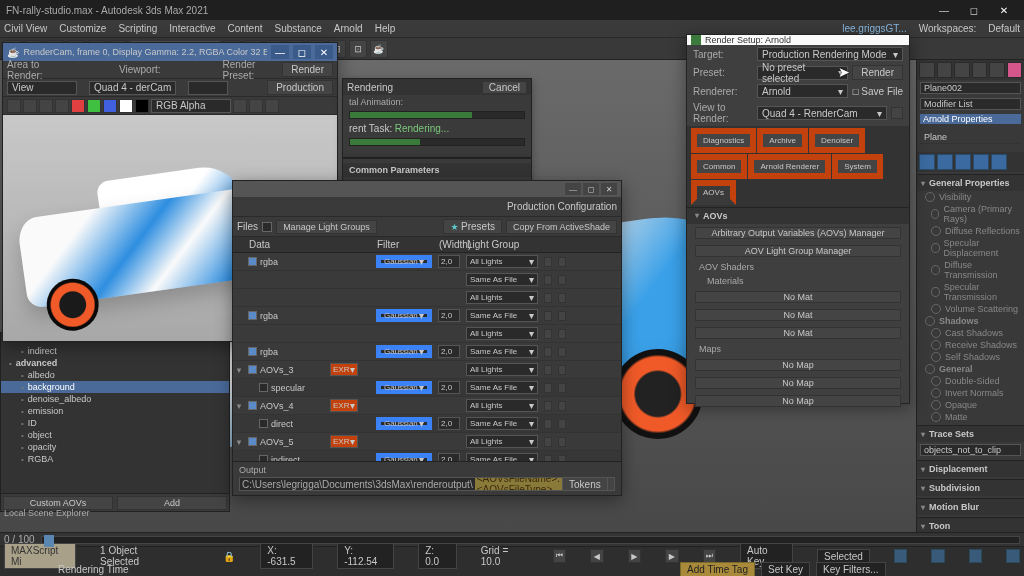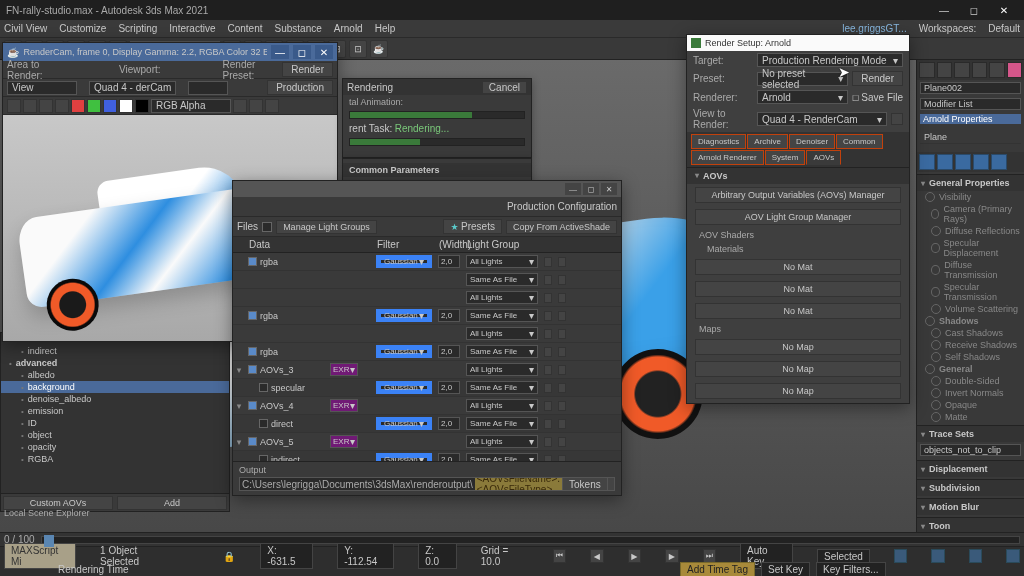--- a/index.html
+++ b/index.html
@@ -91,21 +91,21 @@
 .aov-hdr{height:16px;background:#333;display:flex;align-items:center;font-size:9px;color:#aaa;border-bottom:1px solid #222}
 .aov-hdr>div{padding:0 4px}
 .aov-body{flex:1;overflow:hidden;background:#3a3a3a}
 .aov-row{height:18px;display:flex;align-items:center;border-bottom:1px solid #333}
 .aov-row>div{padding:0 3px;font-size:9px}
 .aov-row .exp{width:12px;text-align:center;color:#888}
 .aov-row .name{width:82px;display:flex;align-items:center;gap:3px}
 .aov-row .name .cb{width:9px;height:9px;background:#2a2a2a;border:1px solid #666;flex-shrink:0}
 .aov-row .name .cb.on{background:#5a8ac8}
 .aov-row .type{width:34px}
-.aov-row .type .dd{background:#701a75;border:1px solid #555;padding:0 2px;font-size:8px;display:flex;align-items:center;justify-content:space-between;height:13px}
+.aov-row .type .dd{background:#c2410c;border:1px solid #555;padding:0 2px;font-size:8px;display:flex;align-items:center;justify-content:space-between;height:13px}
 .aov-row .dn{width:12px}
 .aov-row .flt{width:62px}
 .aov-row .flt .dd{background:#2a2a2a;border:5px solid #3b82f6;padding:0 3px;font-size:8px;display:flex;align-items:center;justify-content:space-between;height:13px}
 .aov-row .wd{width:28px}
 .aov-row .wd .sp{background:#2a2a2a;border:1px solid #555;padding:0 2px;font-size:8px;height:13px;display:flex;align-items:center}
 .aov-row .lg{width:78px}
 .aov-row .lg .dd{background:#2a2a2a;border:1px solid #555;padding:0 3px;font-size:8px;display:flex;align-items:center;justify-content:space-between;height:13px}
 .aov-row .ic{width:14px;display:flex;justify-content:center}
 .aov-row .ic .i{width:10px;height:10px;background:#444;border:1px solid #333}
 .aov-row.sub{background:#373737}
@@ -119,21 +119,21 @@
 .rswin{position:absolute;left:686px;top:34px;width:224px;height:370px;background:#3f3f3f;border:1px solid #222;box-shadow:0 4px 16px rgba(0,0,0,.4);display:flex;flex-direction:column}
 .rs-title{height:16px;background:#fafafa;color:#333;display:flex;align-items:center;padding:0 4px;gap:4px}
 .rs-title .ic{width:10px;height:10px;background:#3a7a3a}
 .rs-title .t{flex:1;font-size:9px;color:#333}
 .rs-row{display:flex;align-items:center;padding:2px 6px;gap:4px;font-size:9px}
 .rs-row .lbl{width:60px;color:#aaa}
 .rs-row .fld{flex:1;background:#2a2a2a;border:1px solid #555;padding:0 4px;height:14px;display:flex;align-items:center;justify-content:space-between}
 .rs-row .btn{background:#444;border:1px solid #333;padding:1px 8px}
 .rs-row .lock{width:12px;height:12px;background:#444;border:1px solid #333}
 .rs-tabs{display:flex;flex-wrap:wrap;padding:2px 4px;gap:1px;background:#333}
-.rs-tab{padding:2px 6px;background:#444;border:1px solid #c2410c;font-size:8px}
+.rs-tab{padding:2px 6px;background:#444;border:6px solid #c2410c;font-size:8px}
 .rs-tab.on{background:#3a3a3a;border-bottom-color:#3a3a3a}
 .rs-sect{padding:3px 8px;background:#333;border-top:1px solid #222;font-size:9px;font-weight:bold;display:flex;gap:4px}
 .rs-sect::before{content:"▾";font-size:8px;color:#888}
 .rs-widebtn{margin:3px 8px;height:16px;background:#444;border:1px solid #333;display:flex;align-items:center;justify-content:center;font-size:9px}
 .rs-sub{padding:2px 4px 2px 12px;font-size:9px;color:#aaa}
 .cursor{position:absolute;left:838px;top:64px;font-size:14px;color:#fff;text-shadow:0 0 2px #000;pointer-events:none}
 </style>
 </head>
 <body>
 

